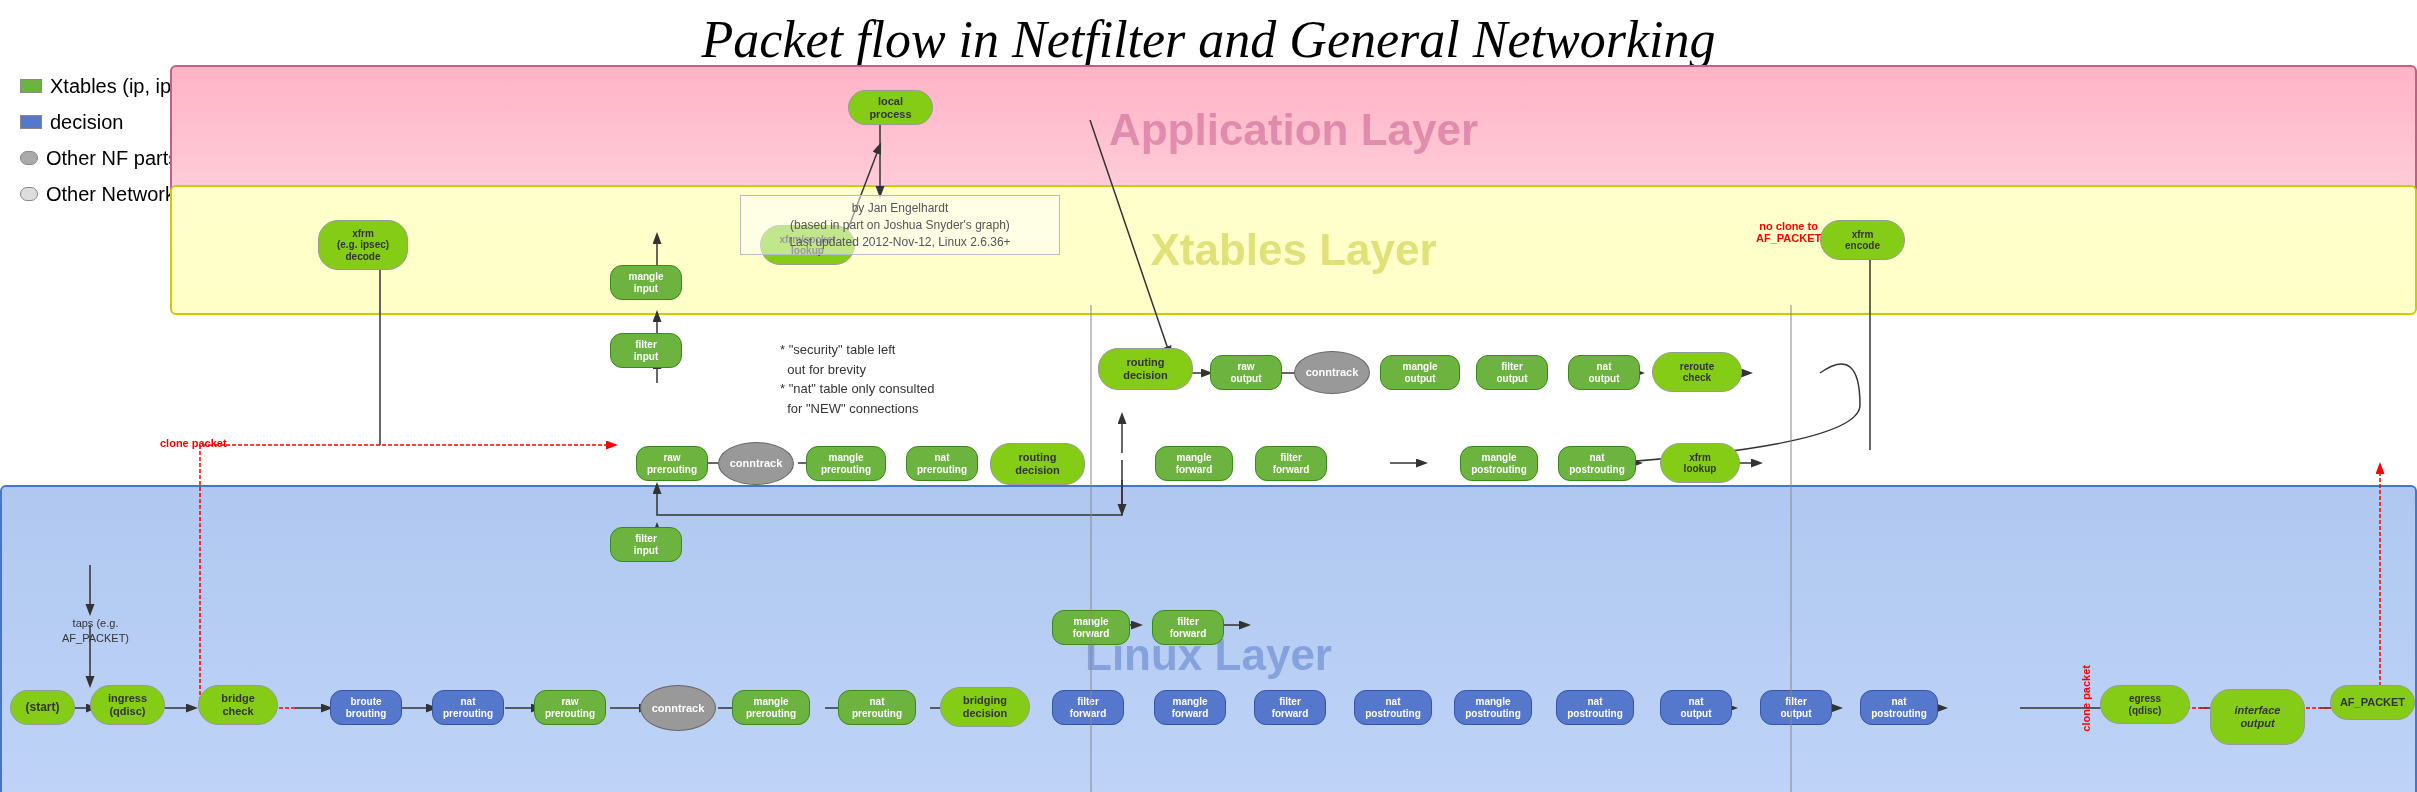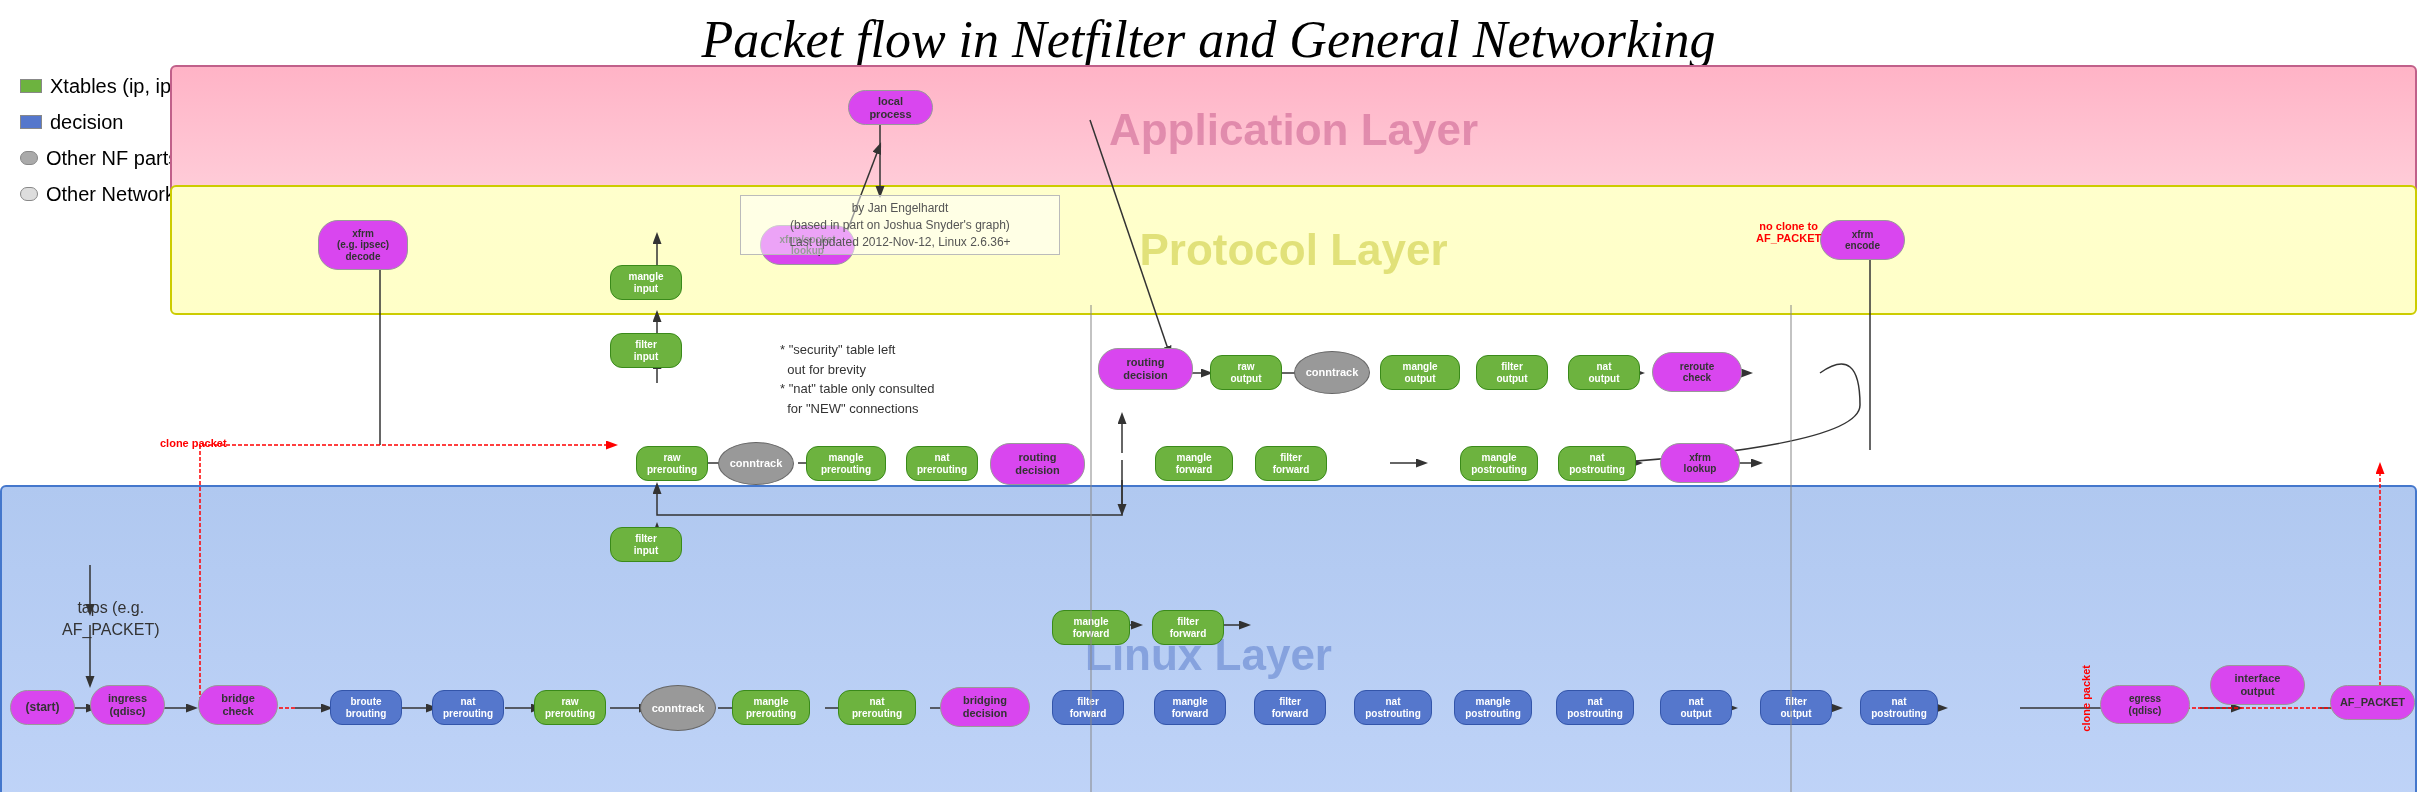--- a/index.html
+++ b/index.html
@@ -156,21 +156,21 @@
     }
 
     .node-gray {
       background: #999;
       color: white;
       border-color: #666;
       border-radius: 50%;
     }
 
     .node-light {
-      background: #d946ef;
+      background: #84cc16;
       color: #333;
       border-color: #999;
     }
 
     .node-oval {
       border-radius: 20px;
     }
 
     .node-round {
       border-radius: 50%;
@@ -242,21 +242,21 @@
     <span>Other Networking</span>
   </div>
 </div>
 
 <div class="diagram-area">
 
   <div class="layer-app">
     <div class="layer-label">Application Layer</div>
   </div>
   <div class="layer-protocol">
-    <div class="layer-label">Protocol Layer</div>
+    <div class="layer-label">Xtables Layer</div>
   </div>
   <div class="layer-link">
     <div class="layer-label">Linux Layer</div>
   </div>
 
   <svg class="svg-overlay" xmlns="http://www.w3.org/2000/svg">
     <defs>
       <marker id="arrow" markerWidth="8" markerHeight="8" refX="6" refY="3" orient="auto">
         <path d="M0,0 L0,6 L8,3 z" fill="#333"></path>
       </marker>
@@ -373,21 +373,21 @@
 
     <path d="M1122,395 L1122,450 L657,450 L657,420" stroke="#333" stroke-width="1.5" fill="none" marker-end="url(#arrow)"></path>
   </svg>
 
   <div class="node node-light node-oval" style="left:10px;top:625px;width:65px;height:35px;font-size:12px;">(start)</div>
 
   <div class="node node-light node-oval" style="left:90px;top:620px;width:75px;height:40px;font-size:11px;">ingress<br>(qdisc)</div>
 
   <div class="node node-light node-oval" style="left:198px;top:620px;width:80px;height:40px;font-size:11px;">bridge<br>check</div>
 
-  <div class="text-node" style="left:62px;top:532px;font-size:16px;">taps (e.g.<br>AF_PACKET)</div>
+  <div class="text-node" style="left:62px;top:551px;font-size:11px;">taps (e.g.<br>AF_PACKET)</div>
 
   <div class="red-text" style="position:absolute;left:160px;top:372px;font-size:11px;">clone packet</div>
 
   <div class="red-text" style="position:absolute;left:2080px;top:600px;font-size:11px;writing-mode:vertical-rl;transform:rotate(180deg);">clone packet</div>
 
   <div class="node node-blue" style="left:330px;top:625px;width:72px;height:35px;font-size:10px;">broute<br>brouting</div>
 
   <div class="node node-blue" style="left:432px;top:625px;width:72px;height:35px;font-size:10px;">nat<br>prerouting</div>
 
   <div class="node node-green" style="left:534px;top:625px;width:72px;height:35px;font-size:10px;">raw<br>prerouting</div>
@@ -465,21 +465,21 @@
   <div class="node node-light node-oval" style="left:318px;top:155px;width:90px;height:50px;font-size:10px;">xfrm<br>(e.g. ipsec)<br>decode</div>
 
   <div class="node node-light node-oval" style="left:760px;top:160px;width:95px;height:40px;font-size:10px;">xfrm/socket<br>lookup</div>
 
   <div class="node node-light node-oval" style="left:1820px;top:155px;width:85px;height:40px;font-size:10px;">xfrm<br>encode</div>
 
   <div class="node node-light node-oval" style="left:848px;top:25px;width:85px;height:35px;font-size:11px;">local<br>process</div>
 
   <div class="node node-light node-oval" style="left:2100px;top:620px;width:90px;height:39px;font-size:10px;">egress<br>(qdisc)</div>
 
-  <div class="node node-light node-oval" style="left:2210px;top:600px;width:95px;height:40px;font-size:11px;">interface<br>output</div>
+  <div class="node node-light node-oval" style="left:2210px;top:624px;width:95px;height:56px;font-size:11px;font-style:italic;">interface<br>output</div>
 
   <div class="node node-light node-oval" style="left:2330px;top:620px;width:85px;height:35px;font-size:11px;">AF_PACKET</div>
 
   <div class="author-box" style="left:740px;top:130px;width:320px;">
     by Jan Engelhardt<br>(based in part on Joshua Snyder's graph)<br>Last updated 2012-Nov-12, Linux 2.6.36+
   </div>
 
   <div class="info-box" style="left:780px;top:275px;width:260px;">
     * "security" table left<br>&nbsp; out for brevity<br>* "nat" table only consulted<br>&nbsp; for "NEW" connections
   </div>

